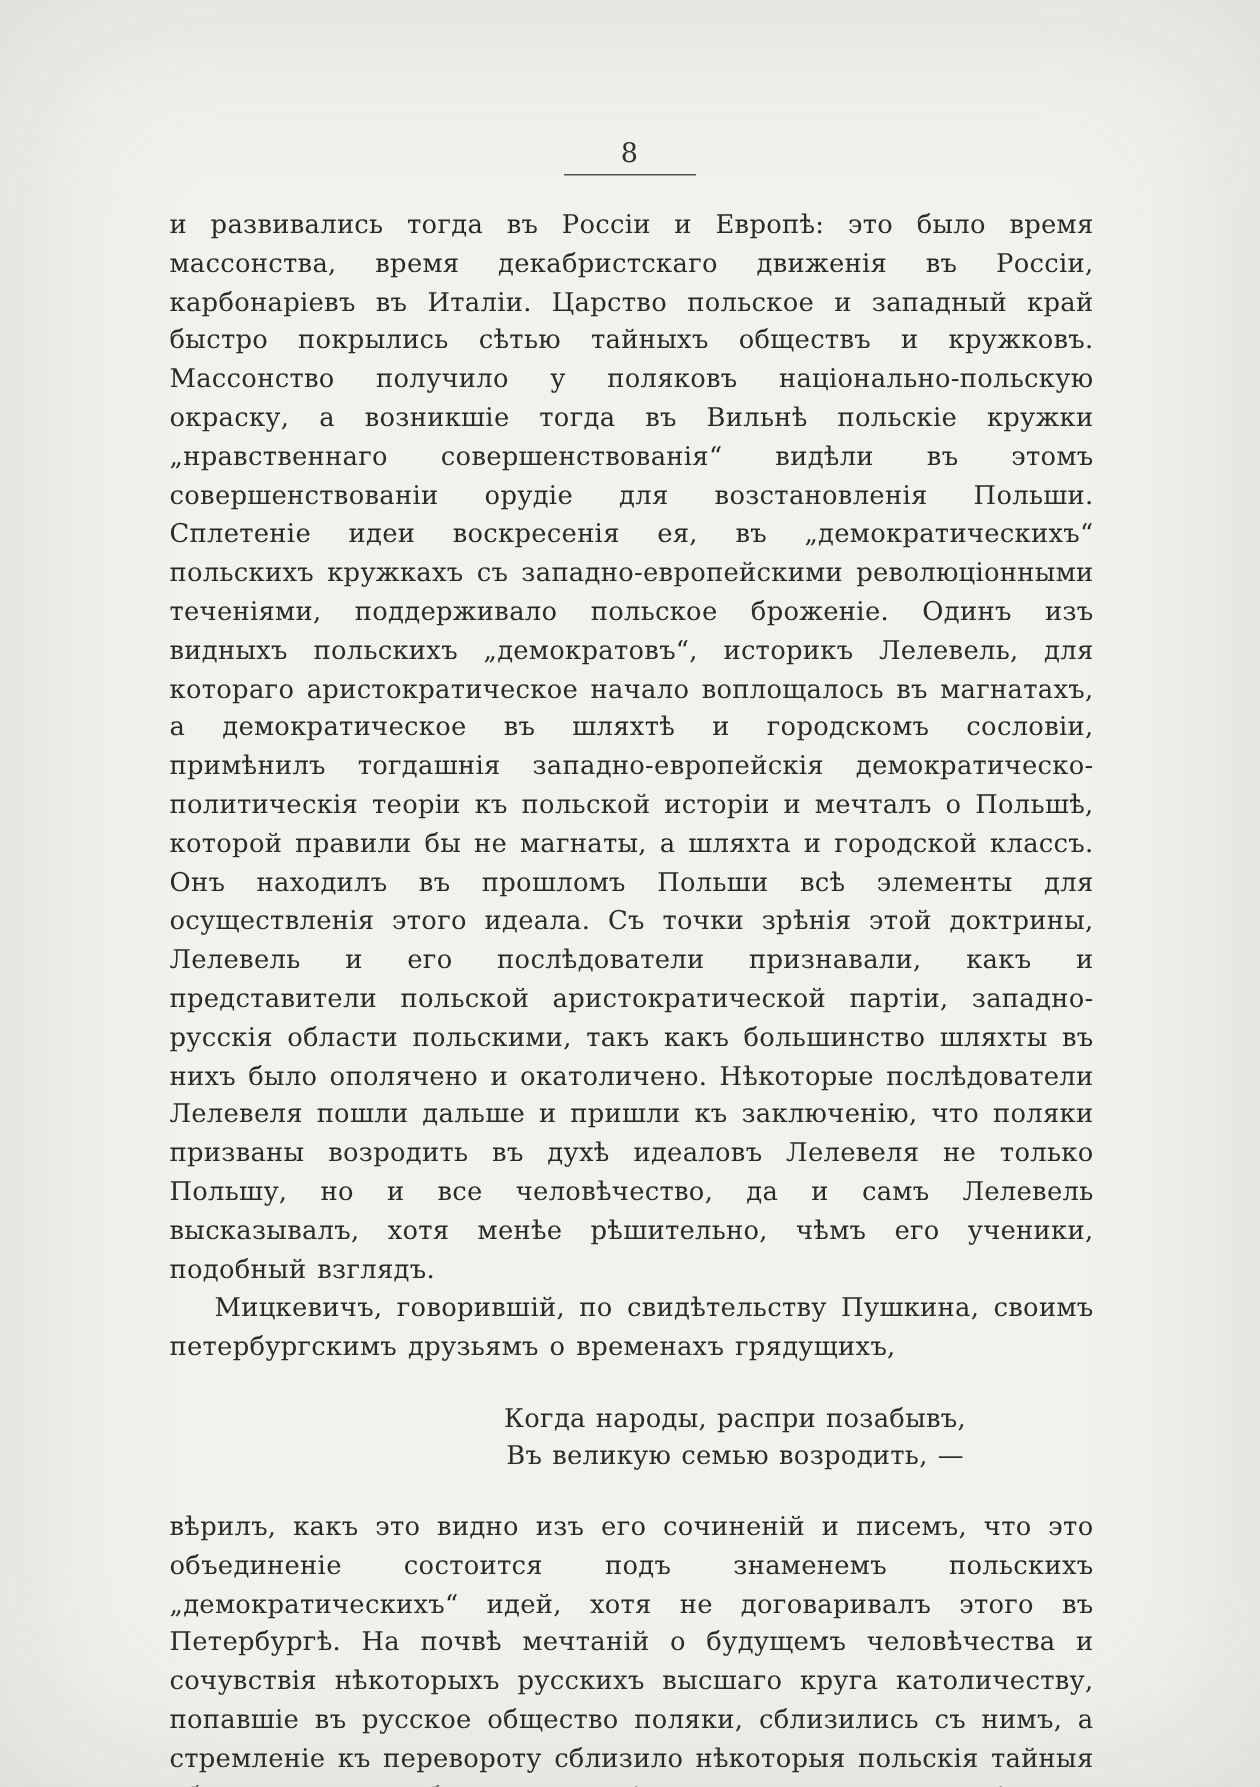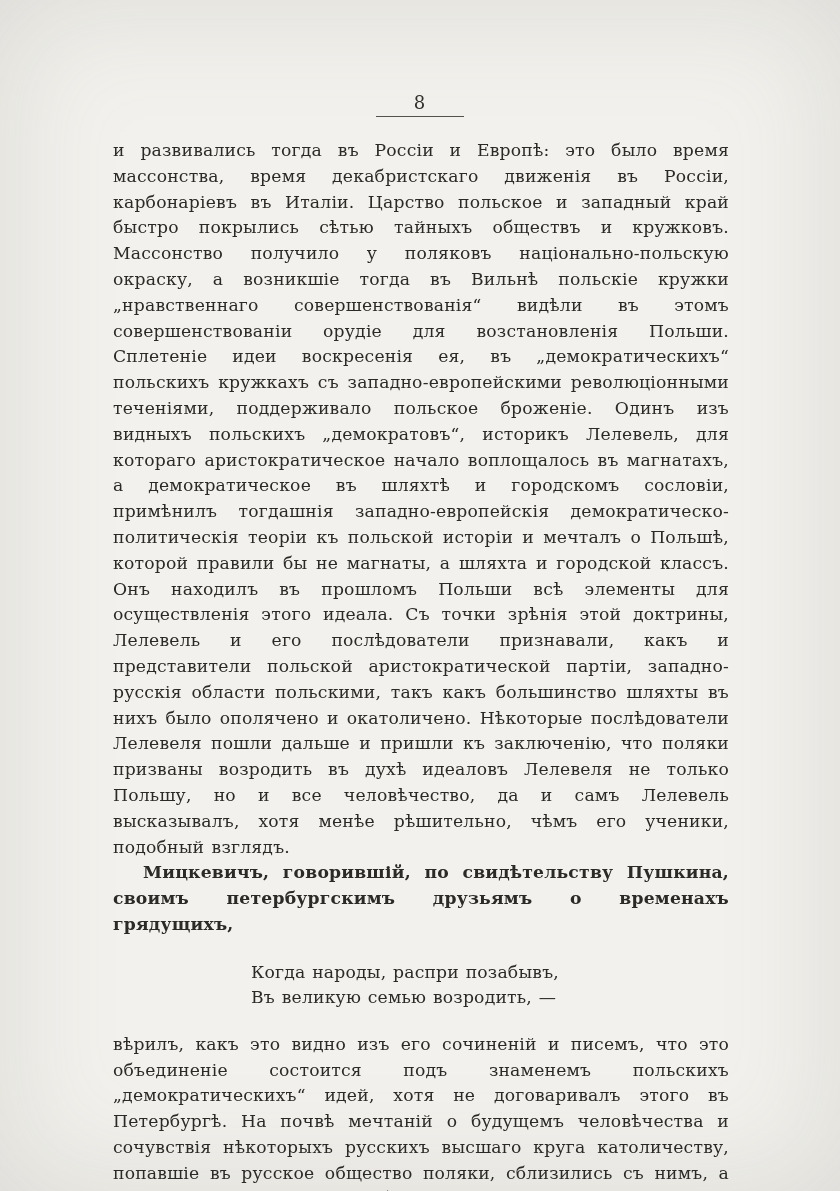--- a/index.html
+++ b/index.html
@@ -49,25 +49,24 @@
     text-align: justify;
     letter-spacing: 0.2px;
     word-spacing: 1.6px;
   }
   .text-block p {
     margin: 0;
     padding: 0;
   }
   .indent {
     text-indent: 30px;
-    font-weight: bold;
   }
   .verse {
     margin: 22px 0 22px 138px;
-    text-align: left;
+    text-align: center;
     line-height: 25px;
     word-spacing: 1px;
   }
 </style>
 </head>
 <body>
 
 <div class="page">
 
   <div class="page-header">

